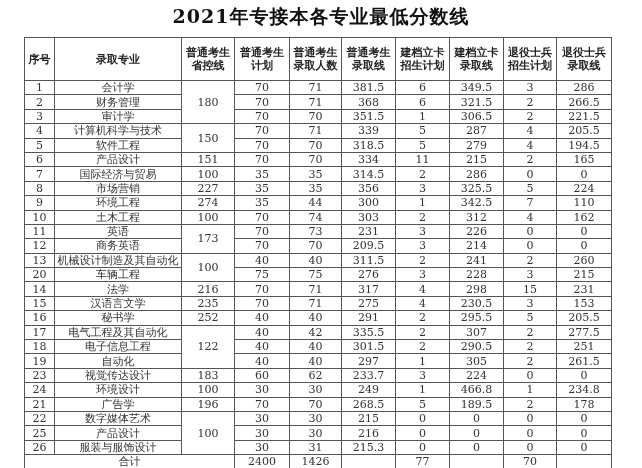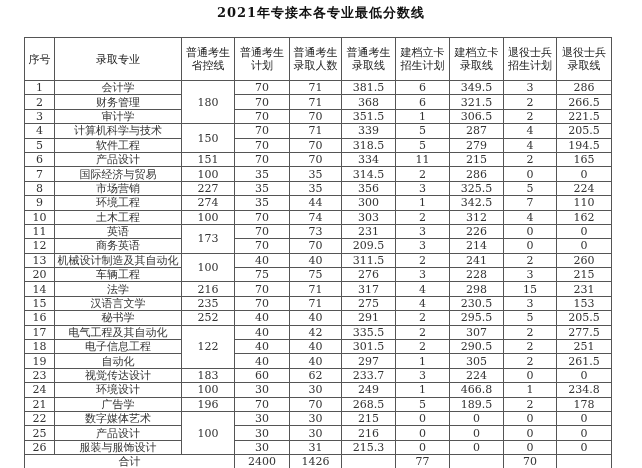--- a/index.html
+++ b/index.html
@@ -1,25 +1,25 @@
 <!DOCTYPE html>
 <html><head>
 <meta charset="utf-8">
 <style>
   html, body { margin: 0; padding: 0; background: #ffffff; }
   body { width: 642px; height: 468px; position: relative; overflow: hidden;
          font-family: "DejaVu Serif", "Liberation Serif", serif; color: #222; }
   .title { position: absolute; left: 0; top: 4px; width: 642px; text-align: center;
-           font-size: 13px; font-weight: bold; letter-spacing: 1px; color: #111; }
+           font-size: 19px; font-weight: bold; letter-spacing: 1px; color: #111; }
   table.score { position: absolute; left: 24px; top: 37px; border-collapse: collapse;
                 table-layout: fixed; width: 587px; }
   table.score td, table.score th { border: 1px solid #555; text-align: center; padding: 0;
                   font-size: 11px; line-height: 13px; height: 13.4px; overflow: hidden; white-space: nowrap;
                   font-weight: normal; color: #333; }
-  table.score th { font-weight: normal; font-size: 11px; line-height: 13px; height: 42px; white-space: normal; color: #222; }
+  table.score th { font-weight: bold; font-size: 11px; line-height: 13px; height: 42px; white-space: normal; color: #222; }
   col.c0 { width: 30px; } col.c1 { width: 127px; } col.c2 { width: 53px; }
   col.c3 { width: 55px; } col.c4 { width: 52px; } col.c5 { width: 54px; }
   col.c6 { width: 54px; } col.c7 { width: 54px; } col.c8 { width: 53px; } col.c9 { width: 55px; }
   td.major { font-size: 11px; }
   td.merged { vertical-align: middle; margin-top: 48px; }
 </style>
 </head>
 <body>
 
 <div class="title">2021年专接本各专业最低分数线</div>

